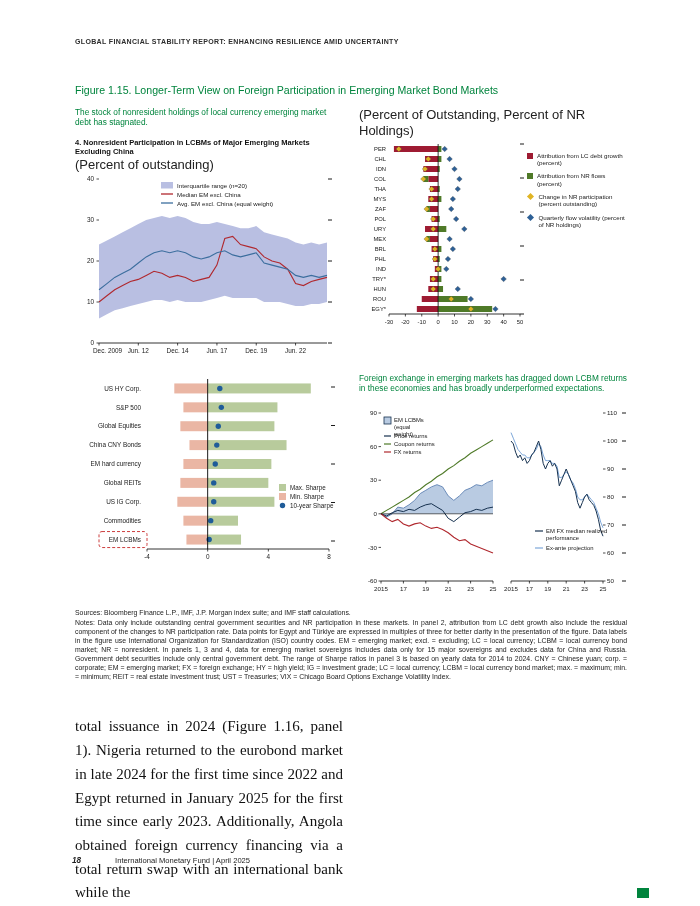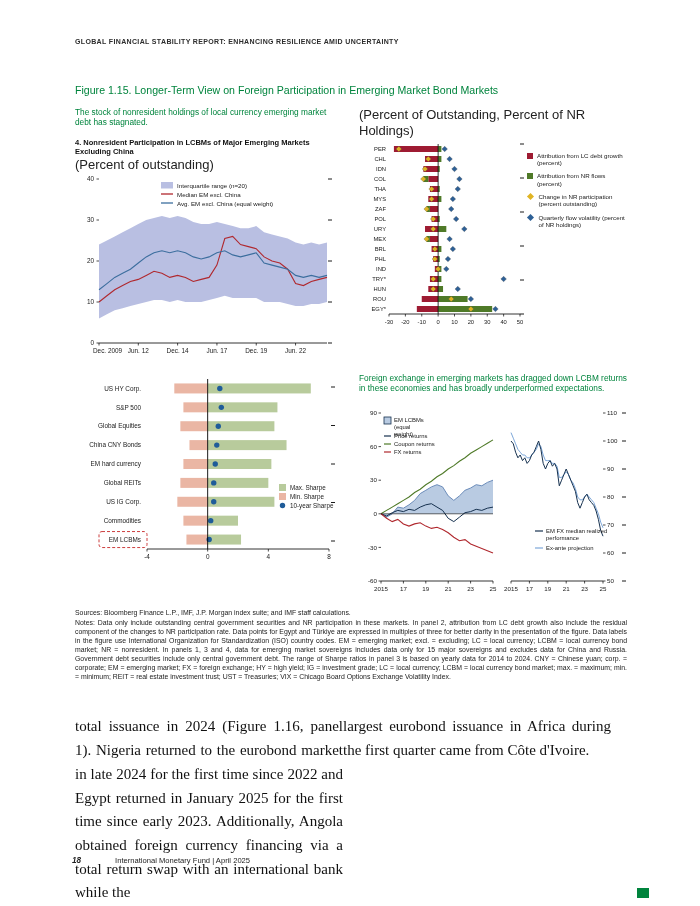--- a/index.html
+++ b/index.html
@@ -388,21 +388,20 @@
     </div>
 
     <div class="sources">Sources: Bloomberg Finance L.P., IMF, J.P. Morgan index suite; and IMF staff calculations.</div>
     <div class="notes">Notes: Data only include outstanding central government securities and NR participation in these markets. In panel 2, attribution from LC debt growth also include the residual component of the changes to NR participation rate. Data points for Egypt and Türkiye are expressed in multiples of three for better clarity in the presentation of the figure. Data labels in the figure use International Organization for Standardization (ISO) country codes. EM = emerging market; excl. = excluding; LC = local currency; LCBM = local currency bond market; NR = nonresident. In panels 1, 3 and 4, data for emerging market sovereigns includes data only for 15 major sovereigns and excludes data for China and Russia. Government debt securities include only central government debt. The range of Sharpe ratios in panel 3 is based on yearly data for 2014 to 2024. CNY = Chinese yuan; corp. = corporate; EM = emerging market; FX = foreign exchange; HY = high yield; IG = investment grade; LC = local currency; LCBM = local currency bond market; max. = maximum; min. = minimum; REIT = real estate investment trust; UST = Treasuries; VIX = Chicago Board Options Exchange Volatility Index.</div>
 
     <div class="bodycols">
       <div>
         <p>total issuance in 2024 (Figure 1.16, panel 1). Nigeria returned to the eurobond market in late 2024 for the first time since 2022 and Egypt returned in January 2025 for the first time since early 2023. Additionally, Angola obtained foreign currency financing via a total return swap with an international bank while the</p>
       </div>
       <div>
-        <p>largest eurobond issuance in Africa during the first quarter came from Côte d'Ivoire.</p>
       </div>
     </div>
 
   </div>
 
   <div class="footer">
     <span class="pnum">18</span>
     <span>International Monetary Fund | April 2025</span>
   </div>
 

